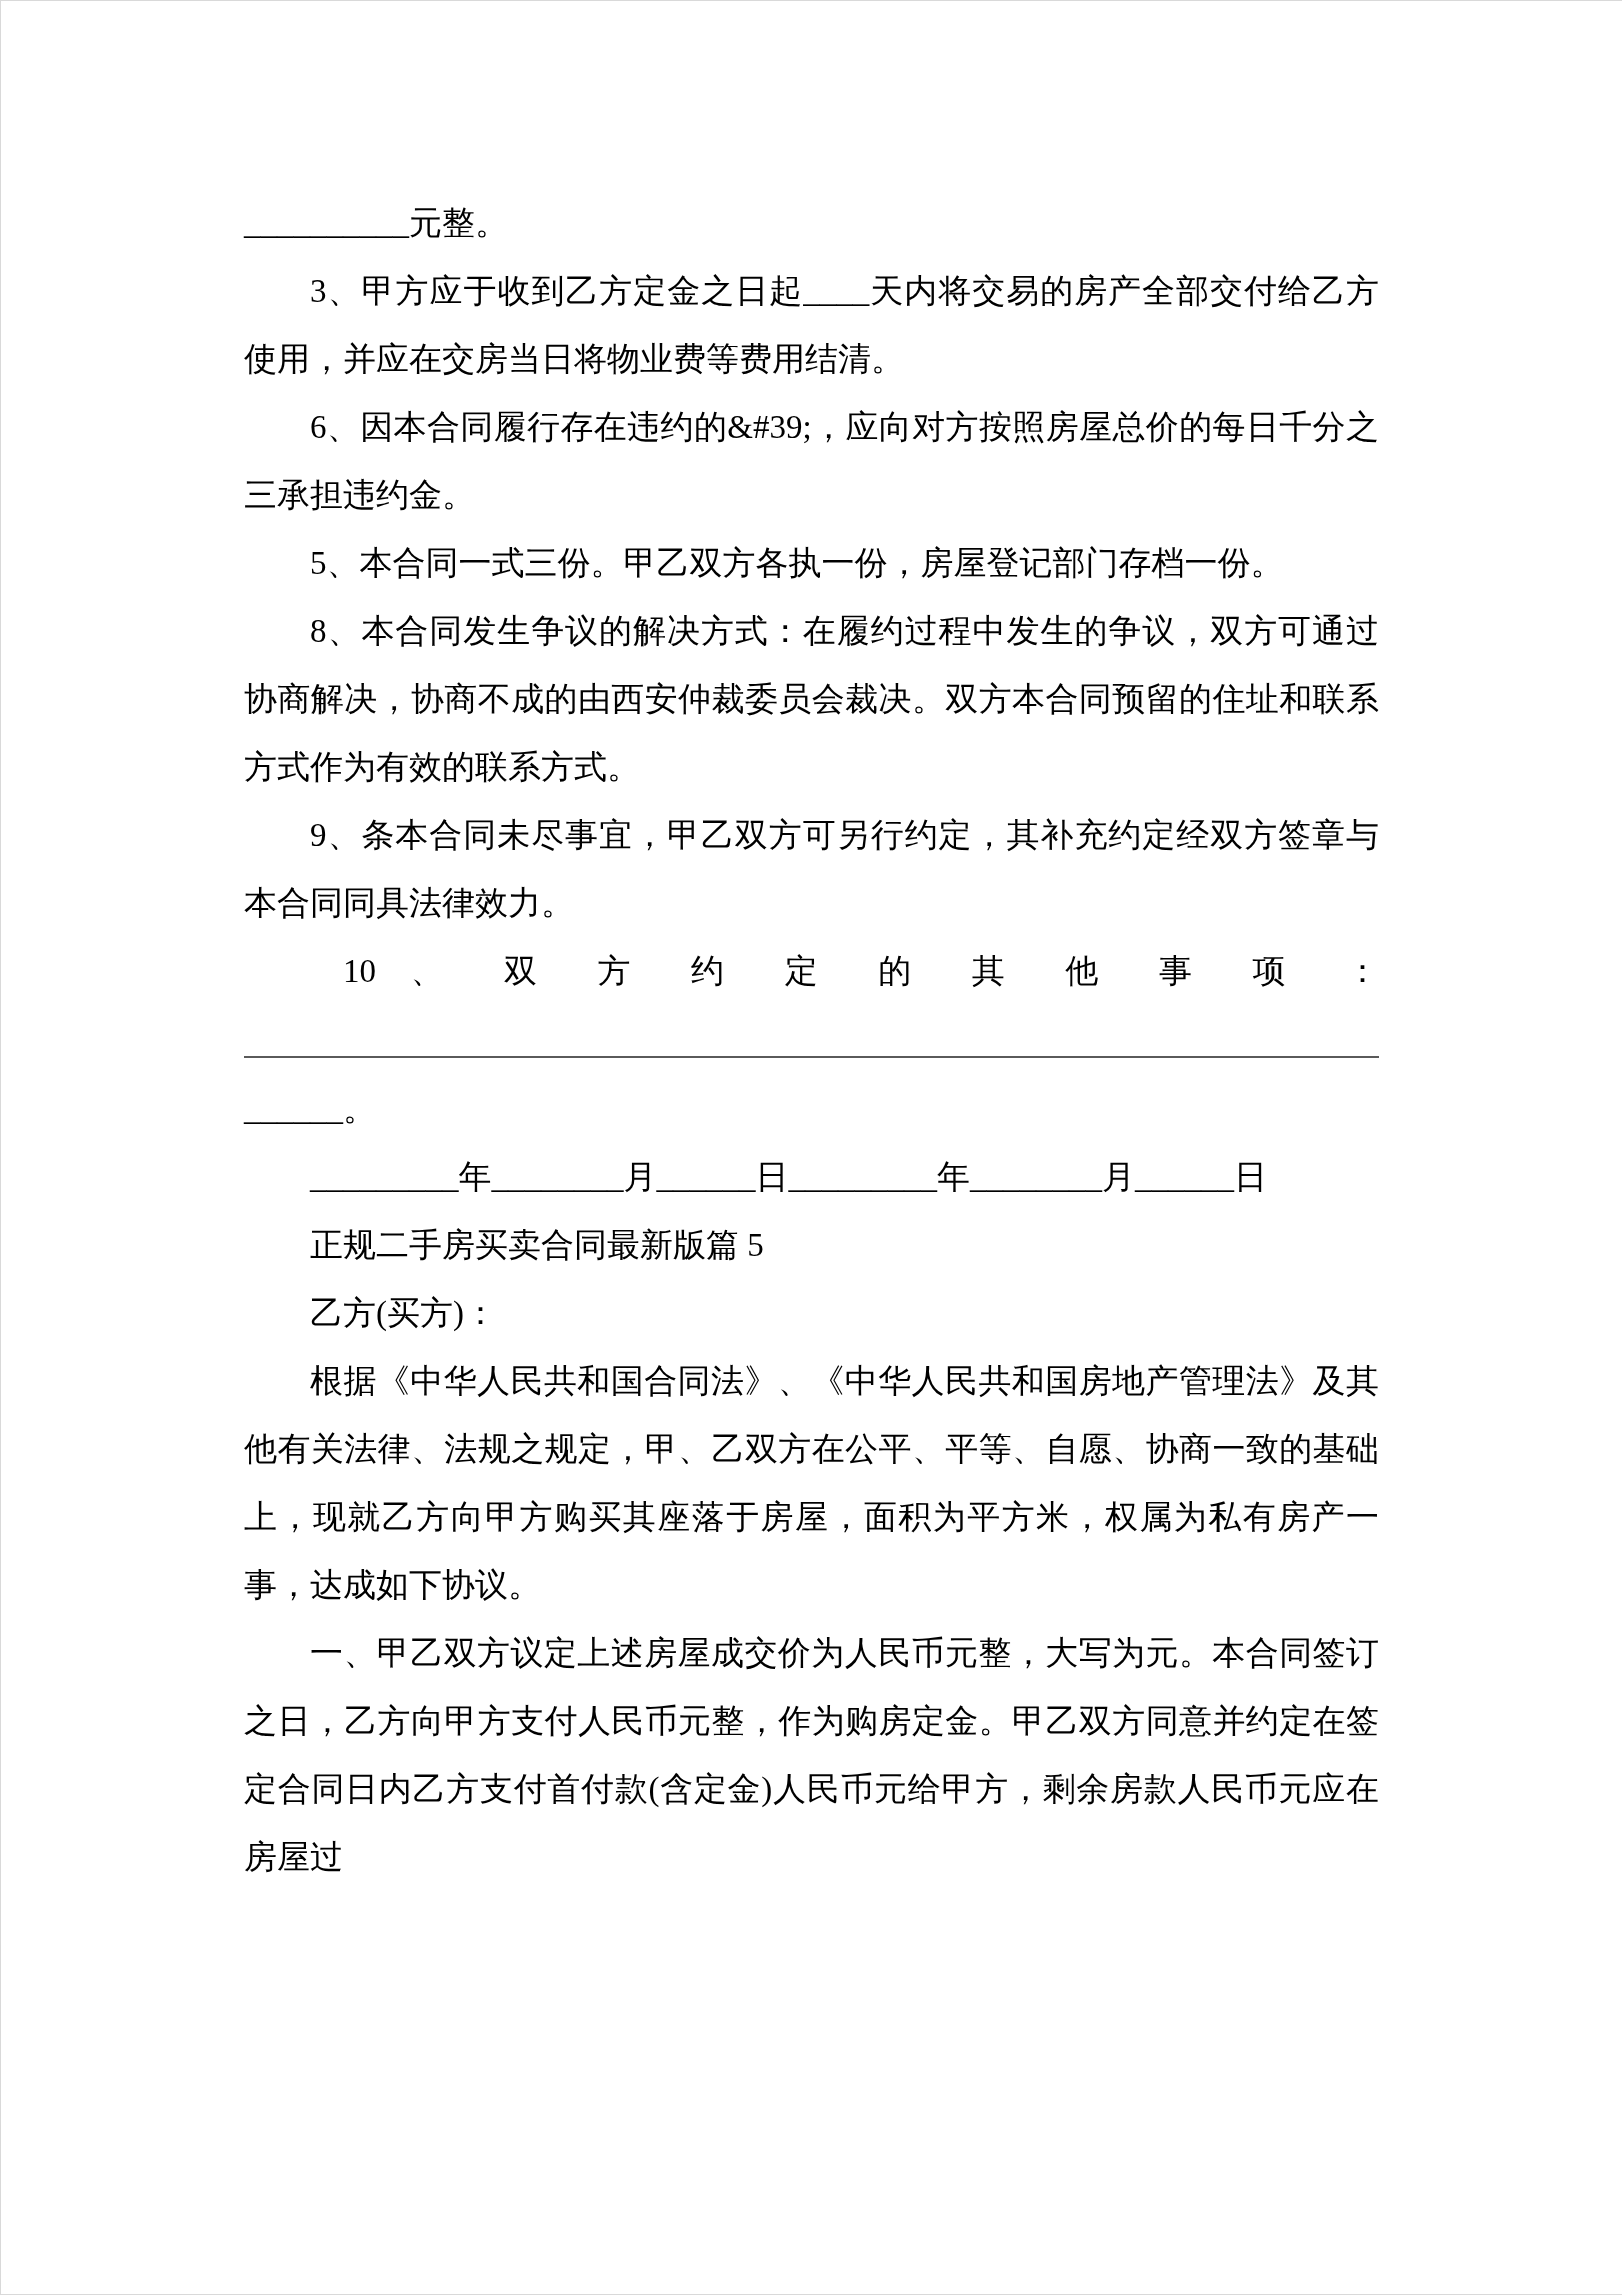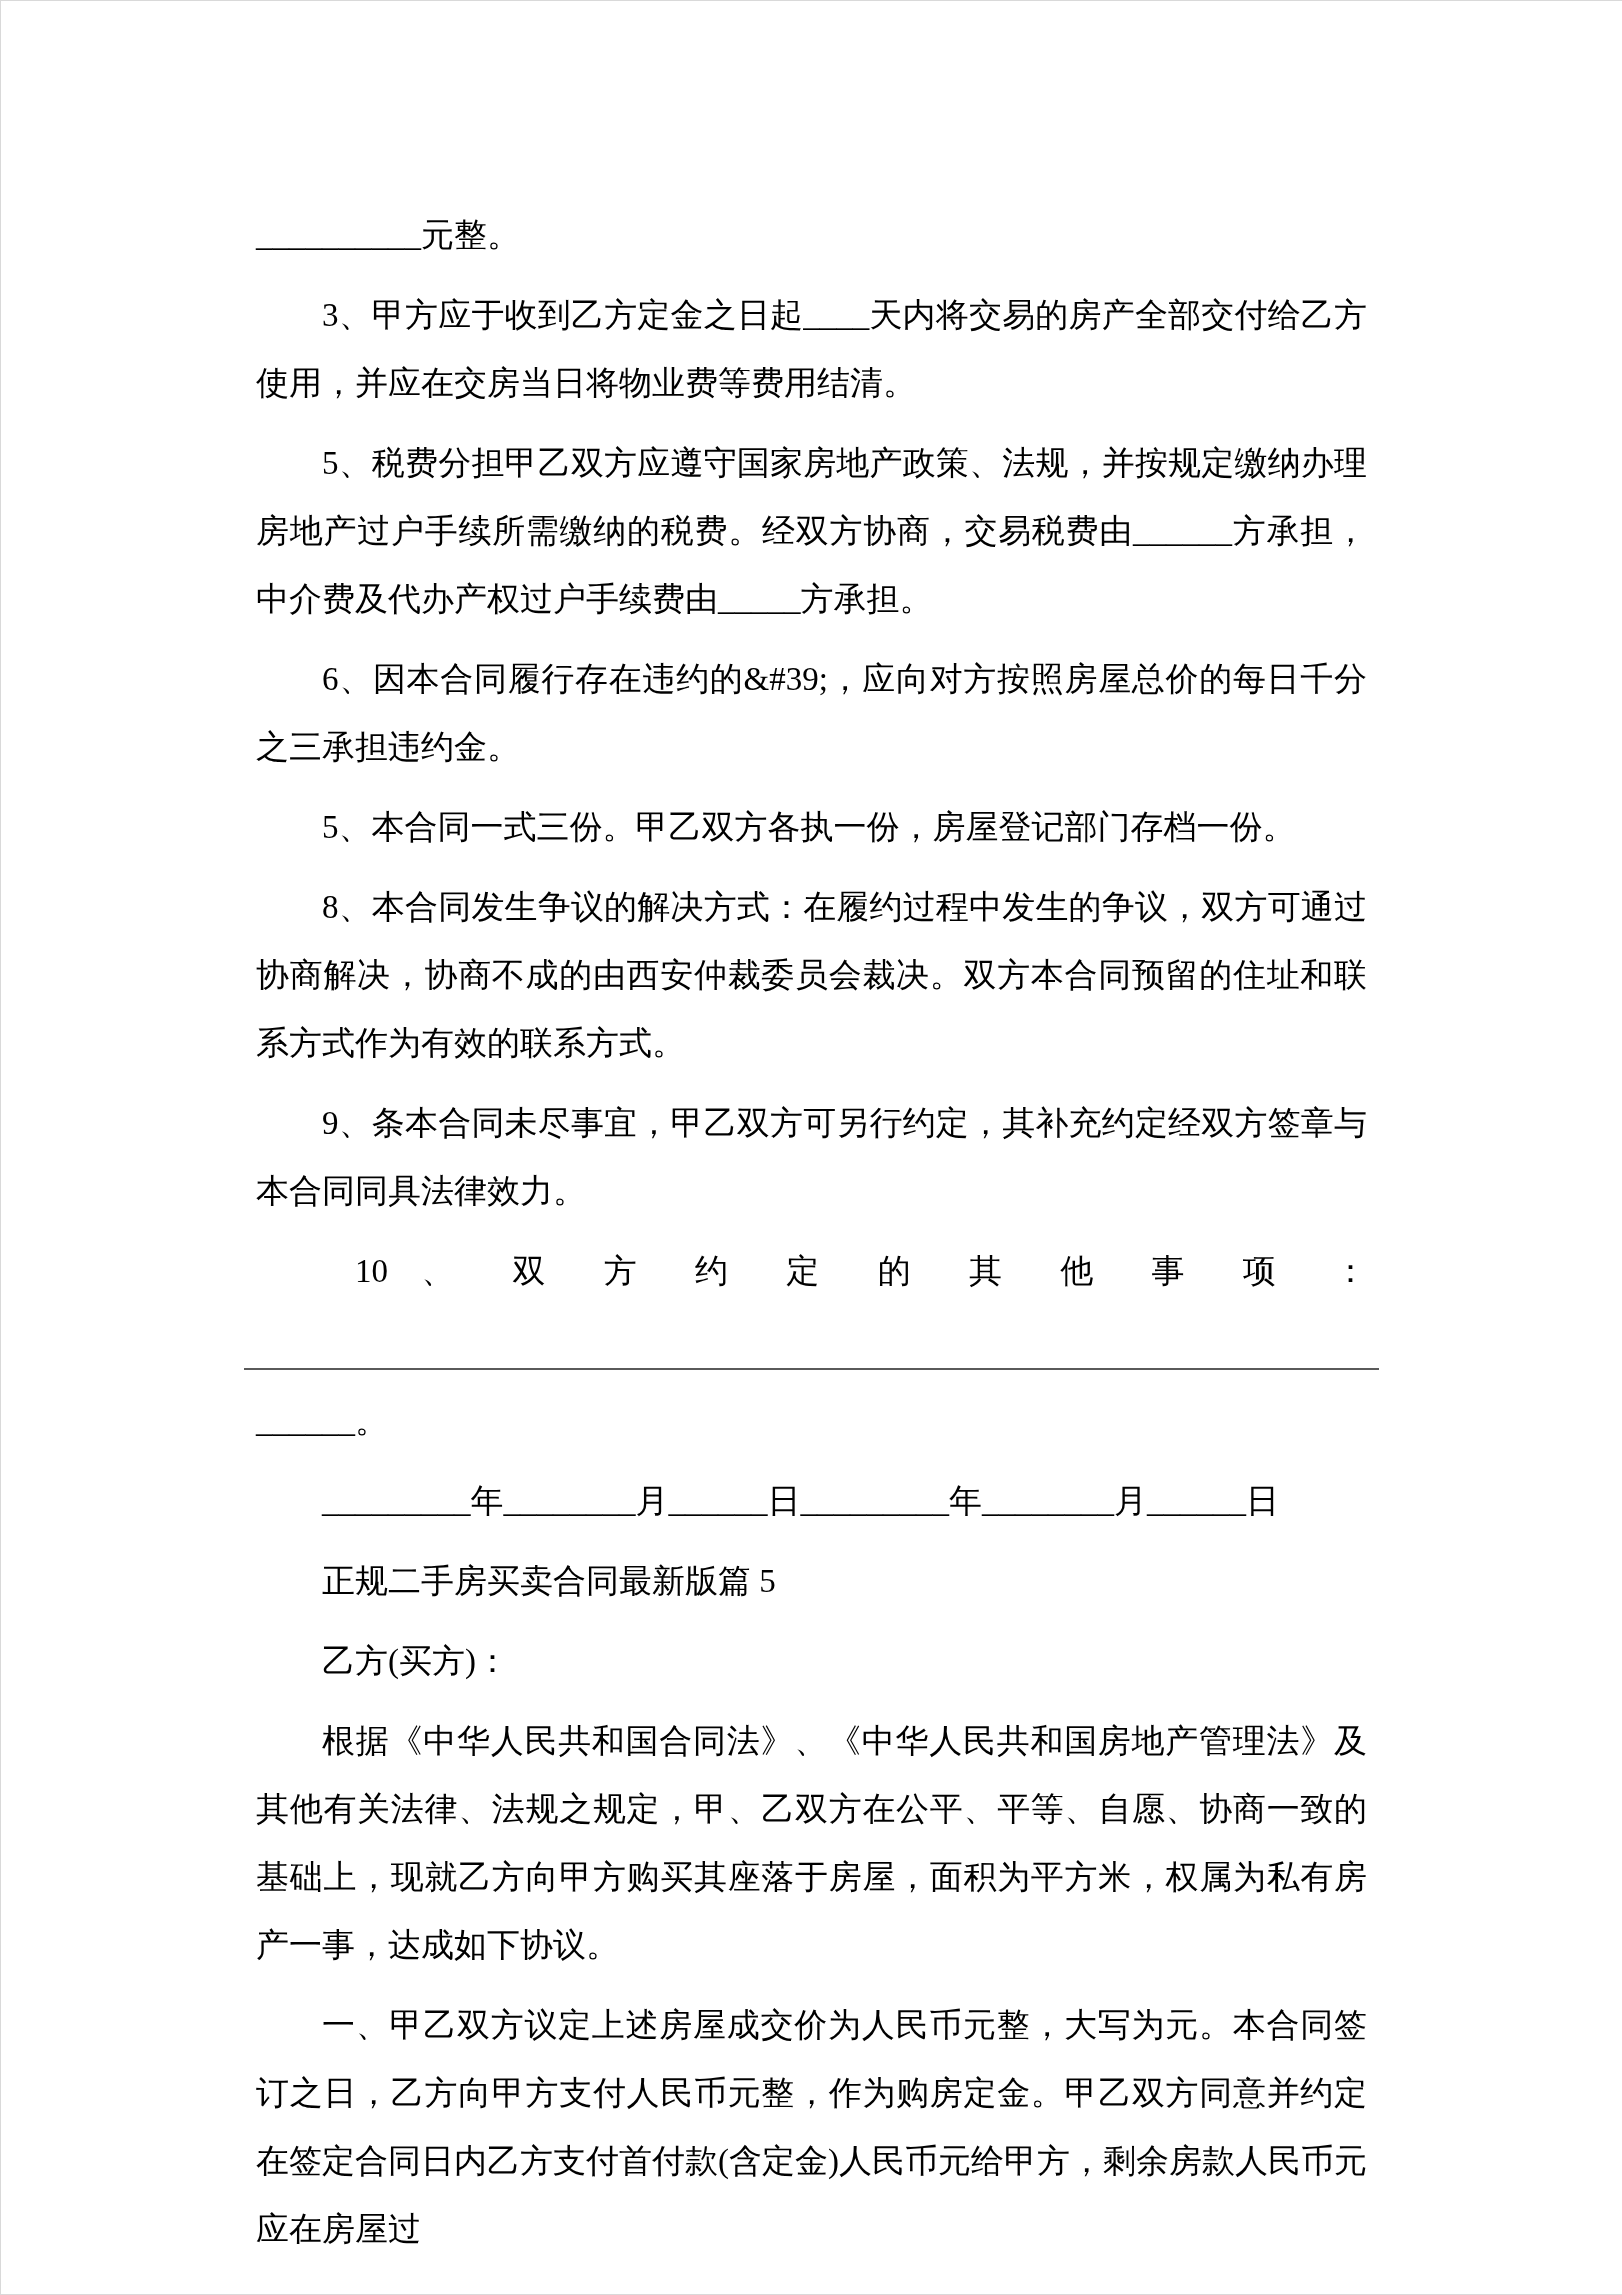--- a/index.html
+++ b/index.html
@@ -16,21 +16,21 @@
       font-family: "Liberation Serif", "DejaVu Serif", serif;
       color: #000000;
     }
     .page {
       box-sizing: border-box;
       width: 100%;
       height: 100%;
       padding: 188px 243px 0 243px;
     }
     .para {
-      margin: 12px;
+      margin: 0;
       font-size: 33px;
       line-height: 68px;
       text-indent: 2em;
       text-align: justify;
       word-break: break-all;
     }
     .para.noindent {
       text-indent: 0;
     }
     .para.spread {
@@ -47,21 +47,20 @@
   </style>
 </head>
 <body>
 
 <div class="page">
 
   <p class="para noindent">__________元整。</p>
 
   <p class="para">3、甲方应于收到乙方定金之日起____天内将交易的房产全部交付给乙方使用，并应在交房当日将物业费等费用结清。</p>
 
-  <p class="para">5、税费分担甲乙双方应遵守国家房地产政策、法规，并按规定缴纳办理房地产过户手续所需缴纳的税费。经双方协商，交易税费由______方承担，中介费及代办产权过户手续费由_____方承担。</p>
 
   <p class="para">6、因本合同履行存在违约的&amp;#39;，应向对方按照房屋总价的每日千分之三承担违约金。</p>
 
   <p class="para">5、本合同一式三份。甲乙双方各执一份，房屋登记部门存档一份。</p>
 
   <p class="para">8、本合同发生争议的解决方式：在履约过程中发生的争议，双方可通过协商解决，协商不成的由西安仲裁委员会裁决。双方本合同预留的住址和联系方式作为有效的联系方式。</p>
 
   <p class="para">9、条本合同未尽事宜，甲乙双方可另行约定，其补充约定经双方签章与本合同同具法律效力。</p>
 
   <p class="para spread">10 、 双 方 约 定 的 其 他 事 项 ：</p>

